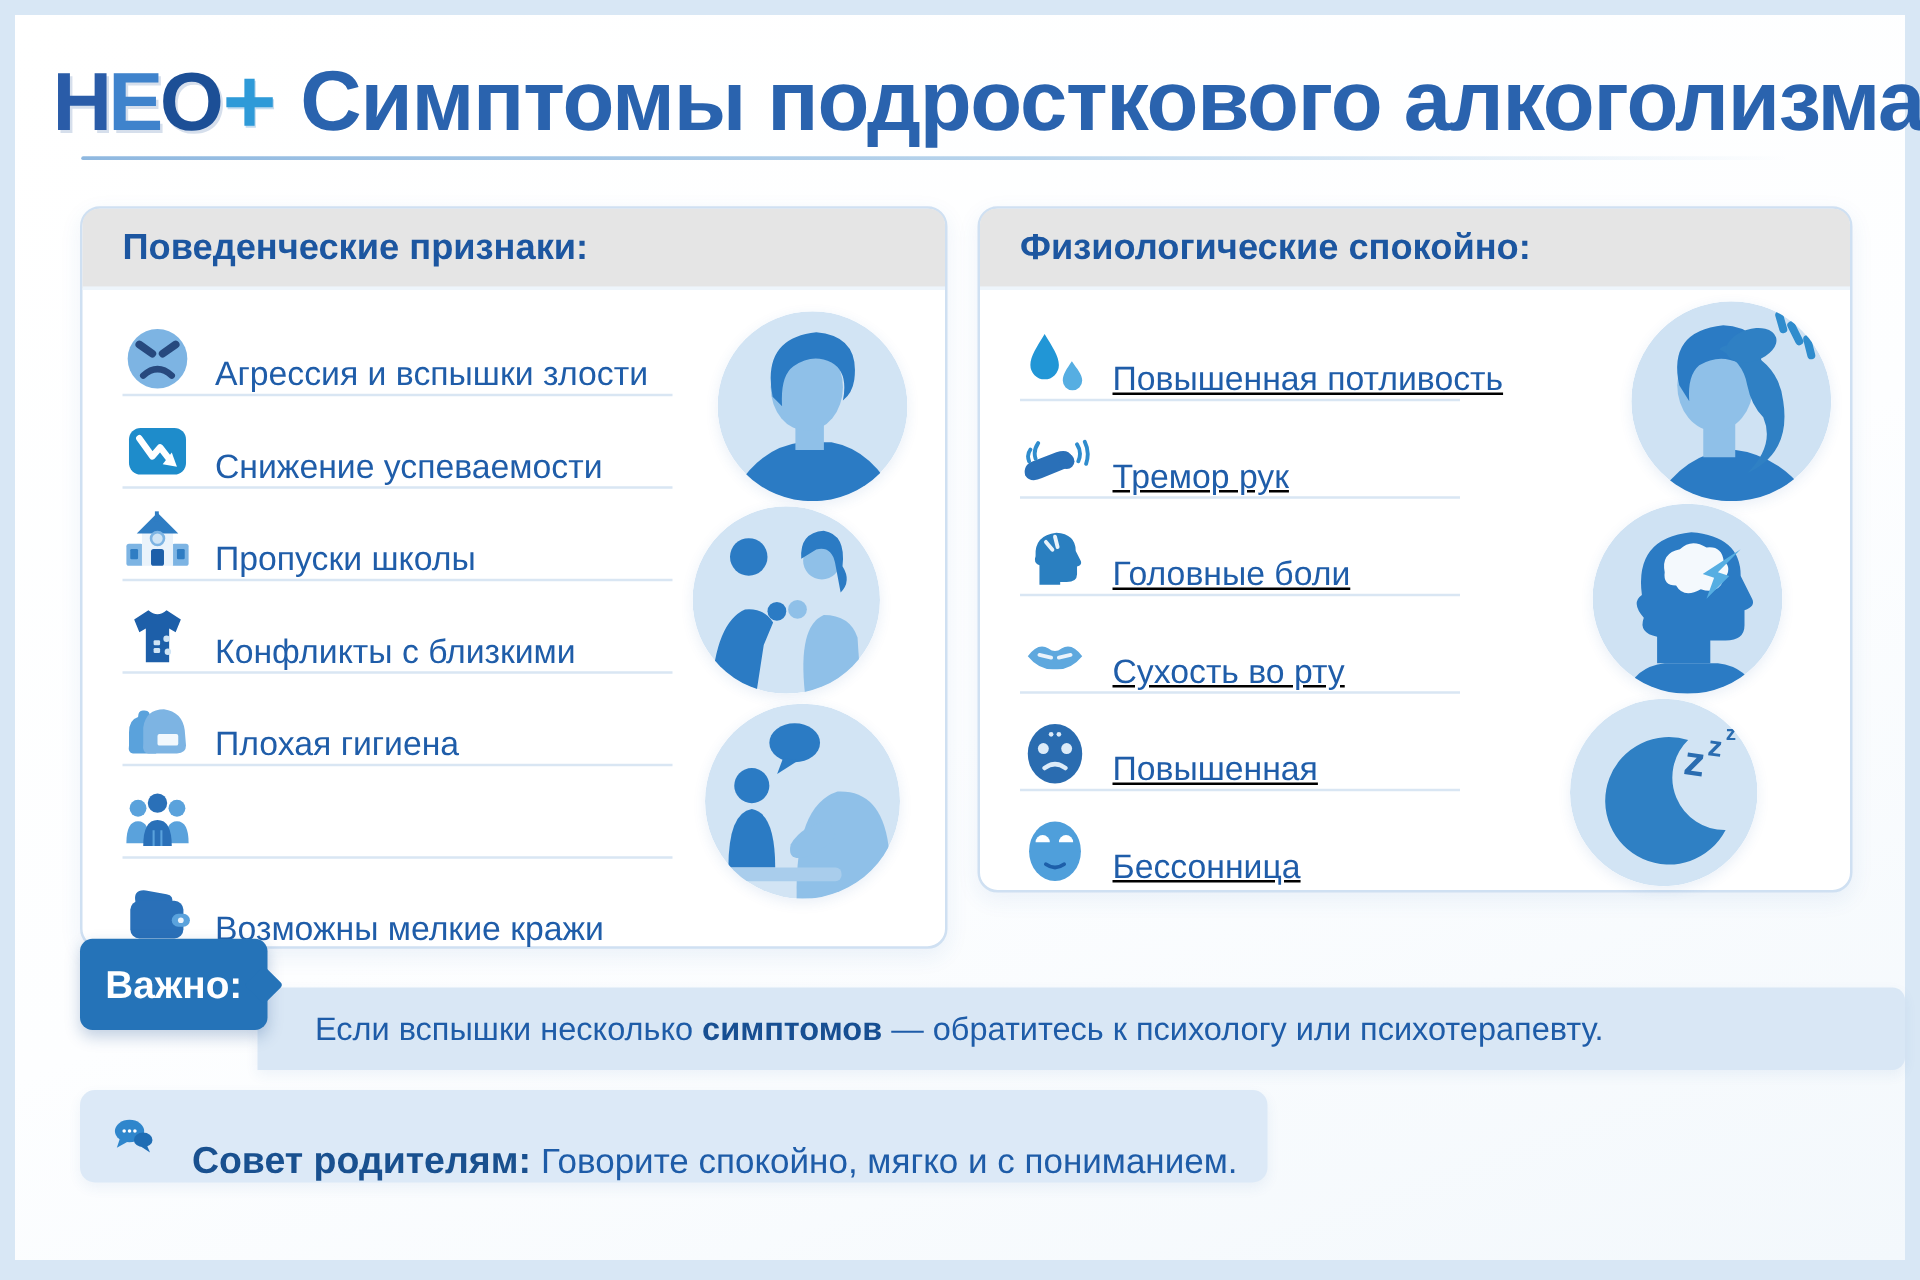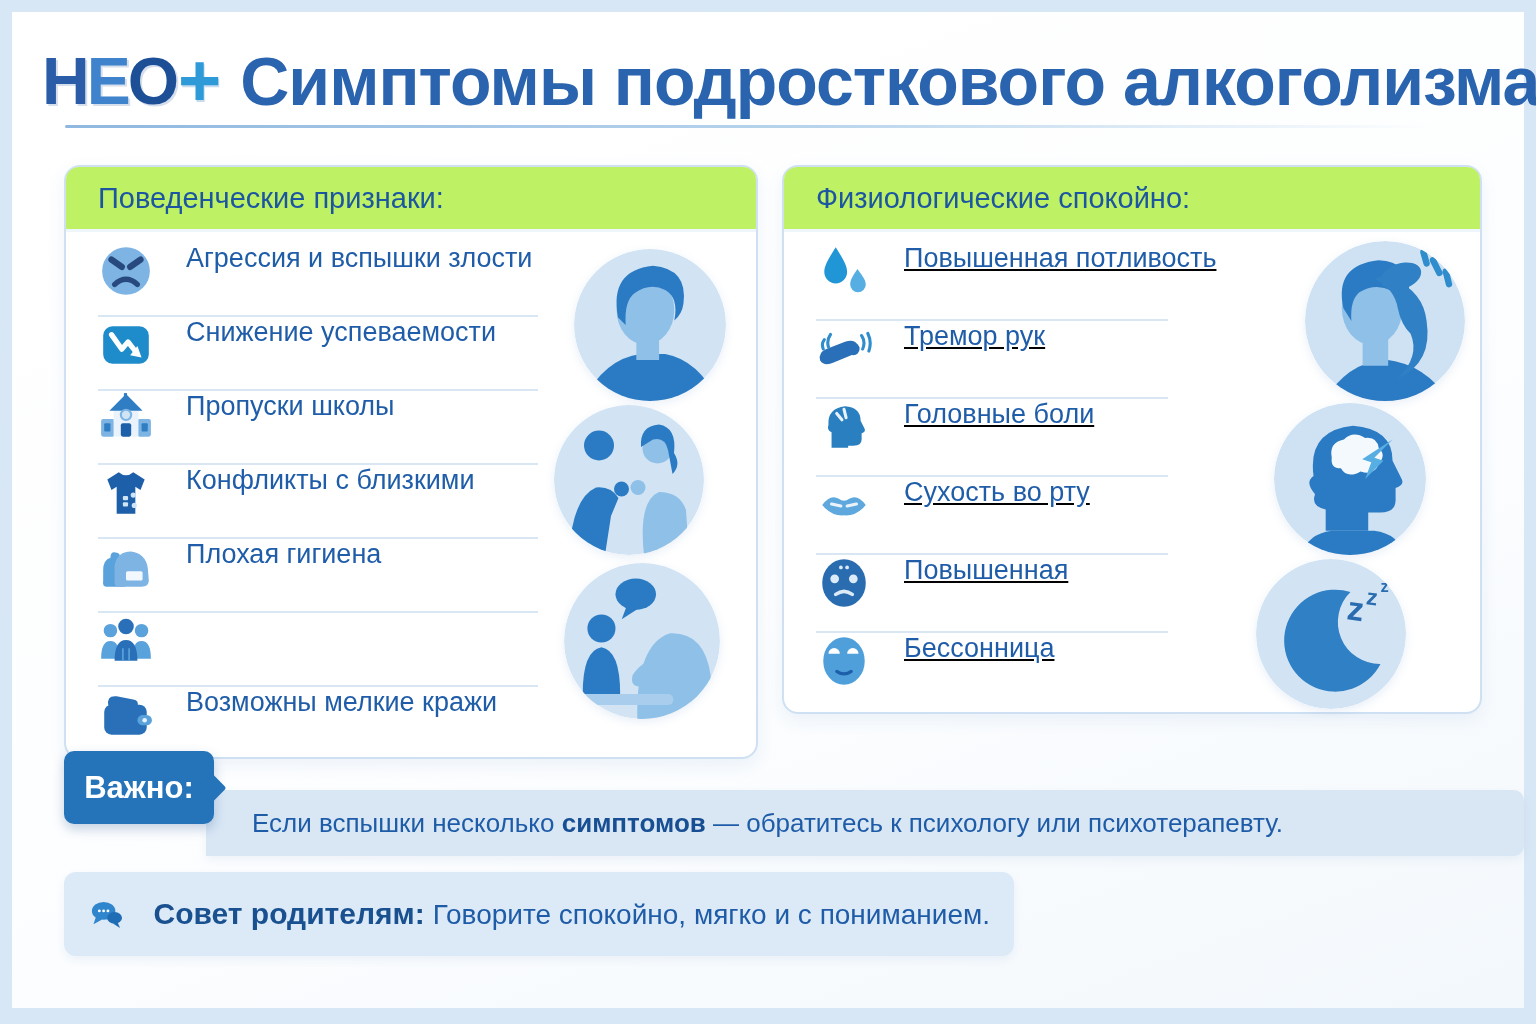--- a/index.html
+++ b/index.html
@@ -15,46 +15,46 @@
   .logo .l3{color:#1c4f96;text-shadow:2px 2px 0 rgba(30,80,150,.18);}
   .logo .plus{color:#2e9ad8;font-size:74px;margin-left:2px;text-shadow:1px 2px 0 rgba(30,120,190,.25);}
   .page-title{font-size:68px;font-weight:bold;color:#2a63ae;letter-spacing:-1px;white-space:nowrap;}
   .header-rule{position:absolute;left:53px;top:113px;width:1366px;height:3px;
                background:linear-gradient(90deg,#8fb8e0,#b8d4ec 55%,rgba(184,212,236,0));border-radius:2px;}
   
   .panel{position:absolute;background:#fff;border:2px solid #cfe0f2;border-radius:16px;
          box-shadow:0 6px 18px rgba(42,99,174,.08);}
   .panel-behavioral{left:52px;top:153px;width:690px;height:590px;}
   .panel-physio{left:770px;top:153px;width:696px;height:545px;}
-  .panel-header{height:62px;background:#bef264;border-radius:13px 13px 0 0;display:flex;align-items:center;
-                padding:0 32px;font-size:29px;font-weight:normal;color:#1c56a0;border-bottom:3px solid #eef5fb;}
+  .panel-header{height:62px;background:#e5e5e5;border-radius:13px 13px 0 0;display:flex;align-items:center;
+                padding:0 32px;font-size:29px;font-weight:bold;color:#1c56a0;border-bottom:3px solid #eef5fb;}
   .rows{position:absolute;left:32px;top:76px;}
   .rows-behavioral{width:440px;}
   .rows-physio{width:352px;}
-  .row{display:flex;align-items:flex-start;gap:32px;border-bottom:2px solid #d9e6f3;white-space:nowrap;}
+  .row{display:flex;align-items:flex-end;gap:18px;border-bottom:2px solid #d9e6f3;white-space:nowrap;}
   .rows-behavioral .row{height:72px;}
   .rows-physio .row{height:76px;text-decoration:underline;}
   .row:last-child{border-bottom:none;}
   .icn{width:56px;height:56px;flex:0 0 56px;}
   .row-label{font-size:27px;color:#1f5da9;}
   .illo{position:absolute;border-radius:50%;overflow:hidden;box-shadow:0 3px 10px rgba(42,99,174,.10);}
   .illo svg{display:block;}
   
   .imp-banner{position:absolute;left:194px;top:778px;width:1272px;height:66px;background:#d9e7f5;
               border-radius:0 10px 10px 0;display:flex;align-items:center;padding-left:46px;
               font-size:26px;color:#1e5ca8;box-shadow:0 4px 10px rgba(42,99,174,.07);}
   .imp-banner b{color:#174f92;}
   .imp-badge{position:absolute;left:52px;top:739px;width:150px;height:73px;background:#2573b8;
              border-radius:10px;display:flex;align-items:center;justify-content:center;color:#fff;
              font-weight:bold;font-size:31px;box-shadow:0 5px 12px rgba(20,70,140,.25);z-index:2;}
   .imp-badge::after{content:'';position:absolute;right:-8px;top:50%;width:22px;height:22px;background:#2573b8;
                     transform:translateY(-50%) rotate(45deg);border-radius:3px;}
   
-  .advice{position:absolute;left:52px;top:860px;width:902px;height:84px;background:#dce9f7;border-radius:12px;
-          display:flex;align-items:center;gap:28px;padding:0 24px;box-shadow:0 4px 10px rgba(42,99,174,.07);}
+  .advice{position:absolute;left:52px;top:860px;width:902px;height:74px;background:#dce9f7;border-radius:12px;
+          display:flex;align-items:flex-end;gap:28px;padding:0 24px;box-shadow:0 4px 10px rgba(42,99,174,.07);}
   .advice-text-wrap{font-size:28px;color:#1e5ca8;white-space:nowrap;}
   .advice-label{font-weight:bold;color:#19508f;font-size:30px;margin-right:8px;}
 </style>
 </head>
 <body>
 
 <div class="stage">
   <div class="canvas">
 
     <div class="header">

